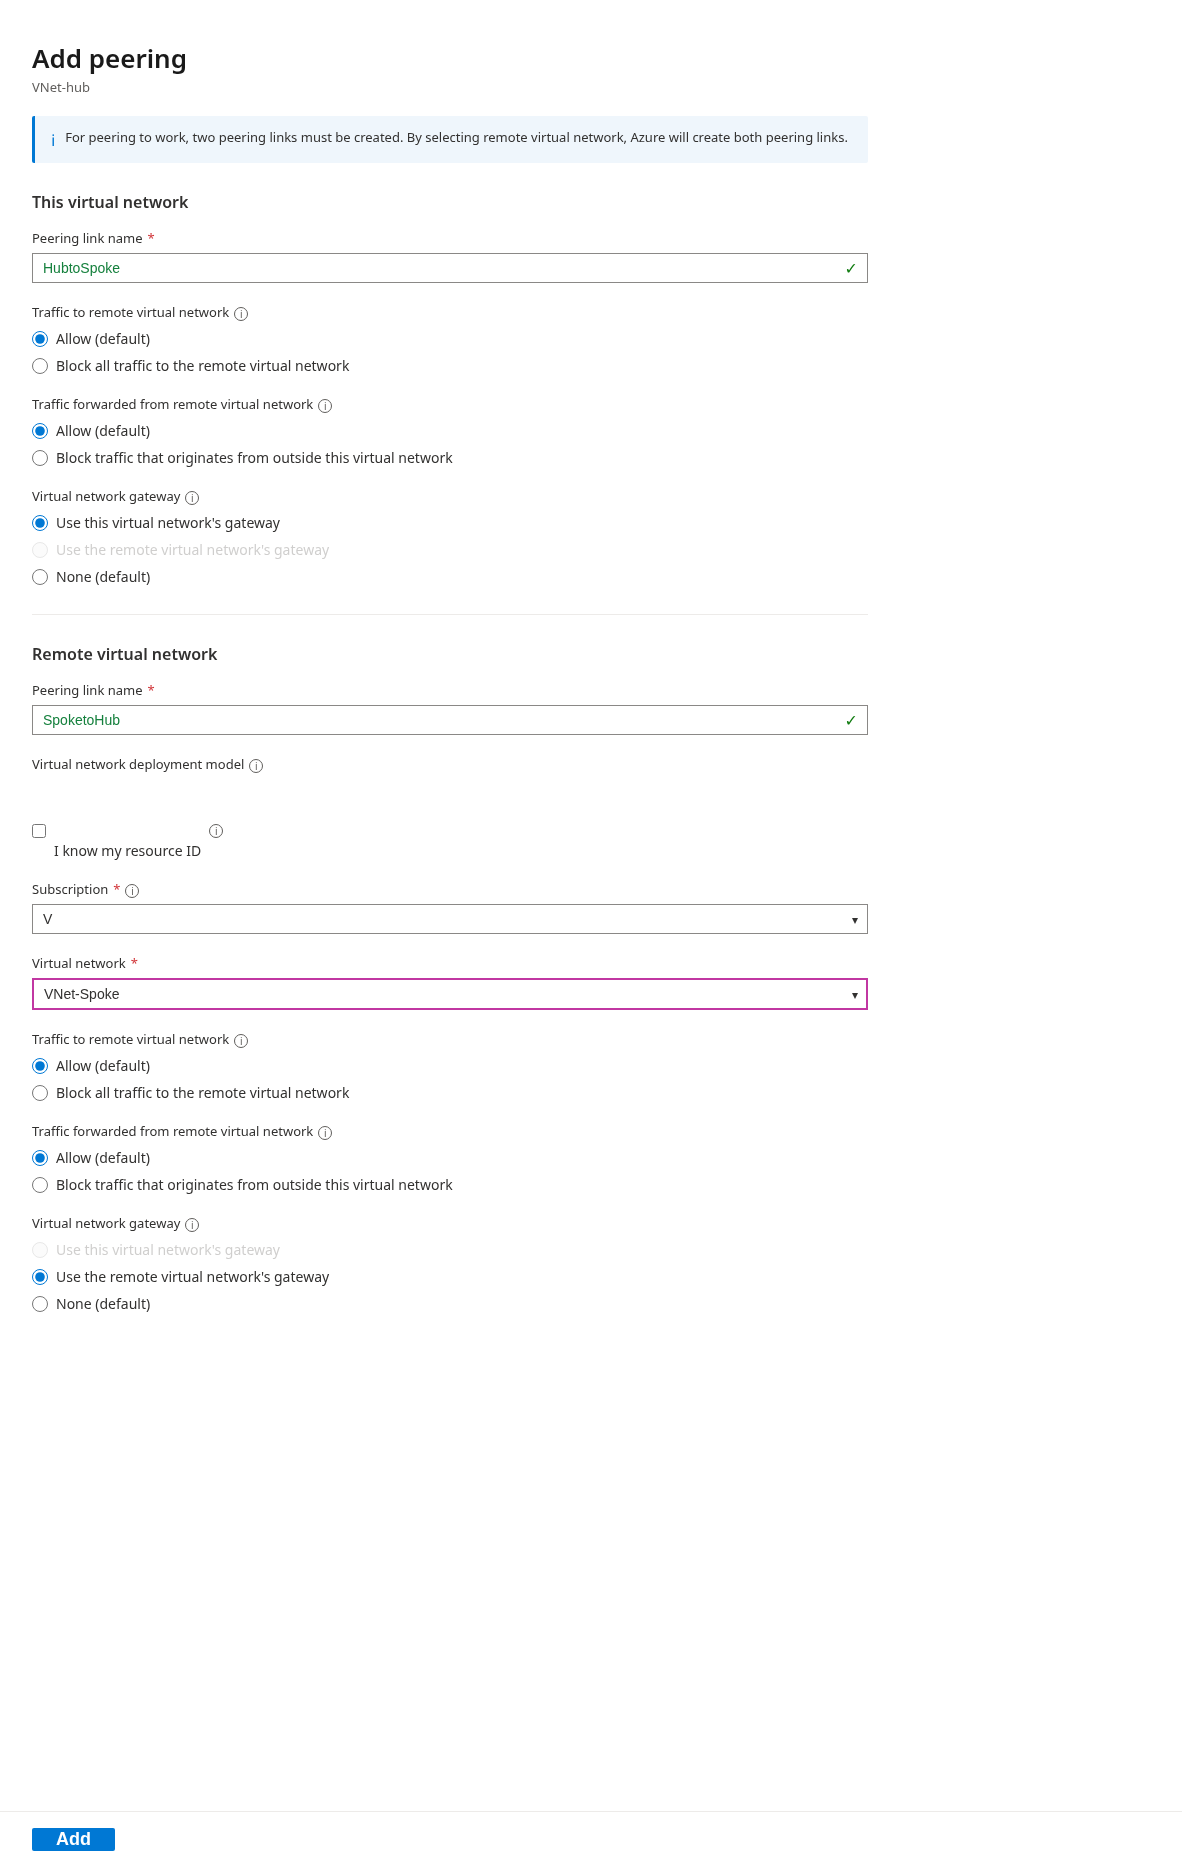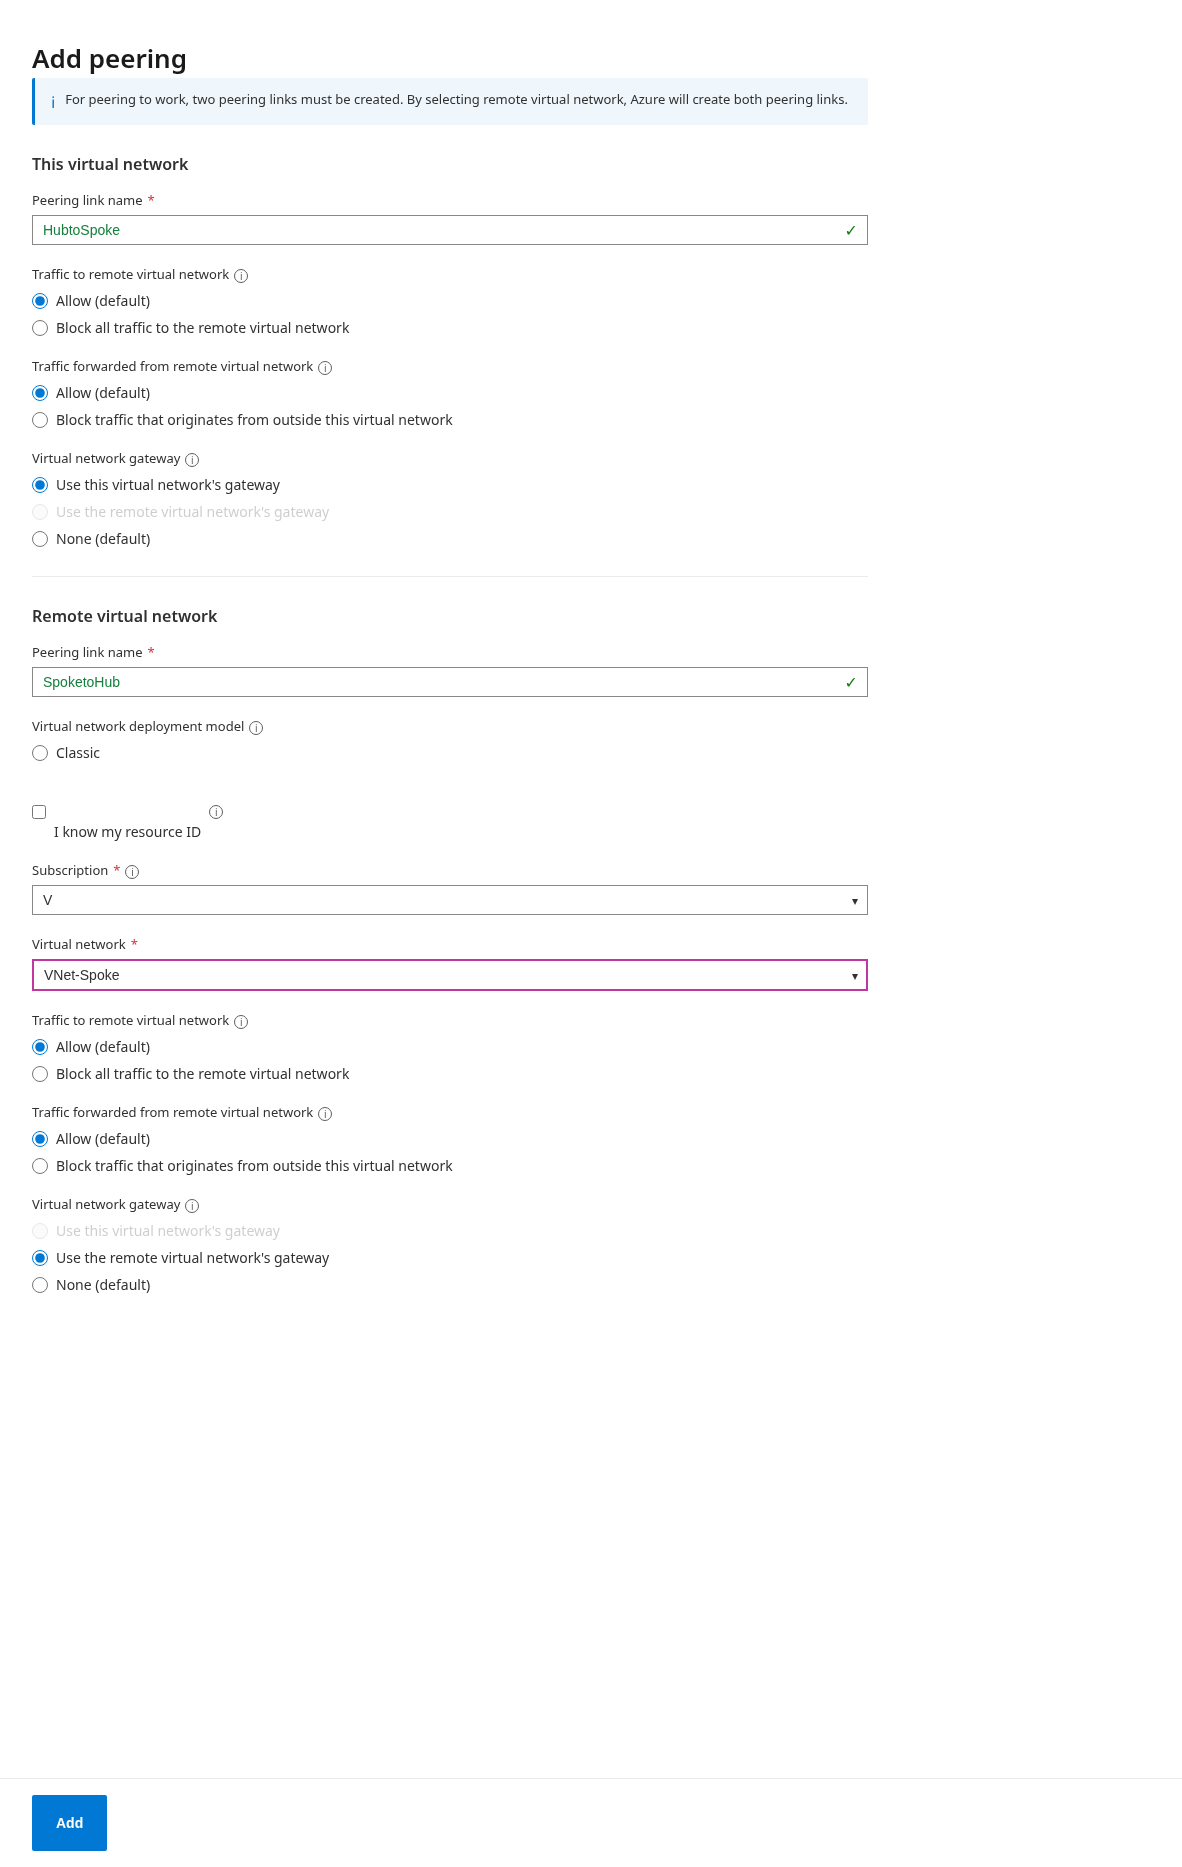--- a/index.html
+++ b/index.html
@@ -191,33 +191,34 @@
       background: #fff;
       border-top: 1px solid #edebe9;
       padding: 16px 32px;
       display: flex;
       gap: 10px;
     }
     .btn-primary {
       background: #0078d4;
       color: #fff;
       border: none;
-      padding: 20px 24px;
-      font-size: 14px;
+      padding: 1px 24px;
+      font-size: 18px;
       font-weight: 600;
       cursor: pointer;
       border-radius: 2px;
     }
   </style>
 </head>
 <body>
 
 <div class="page-container">
 
   <h1>Add peering</h1>
+  <div class="subtitle">VNet-hub</div>
 
   <div class="info-banner">
     <span class="info-icon">ℹ</span>
     <p>For peering to work, two peering links must be created. By selecting remote virtual network, Azure will create both peering links.</p>
   </div>
 
   <div class="section-title">This virtual network</div>
 
   <div class="field-group">
     <div class="field-label">
@@ -299,24 +300,20 @@
       <span class="input-check-icon">✓</span>
     </div>
   </div>
 
   <div class="field-group">
     <div class="field-label">
       <span>Virtual network deployment model</span>
       <span class="info-circle">i</span>
     </div>
     <div class="radio-group">
-      <label class="radio-item">
-        <input type="radio" name="deploy_model" style="">
-        <span class="radio-label">Classic</span>
-      </label>
     </div>
   </div>
 
   <div class="field-group">
     <label class="checkbox-item">
       <input type="checkbox" style="">
       <span class="checkbox-label">I know my resource ID</span>
       <span class="info-circle">i</span>
     </label>
   </div>

